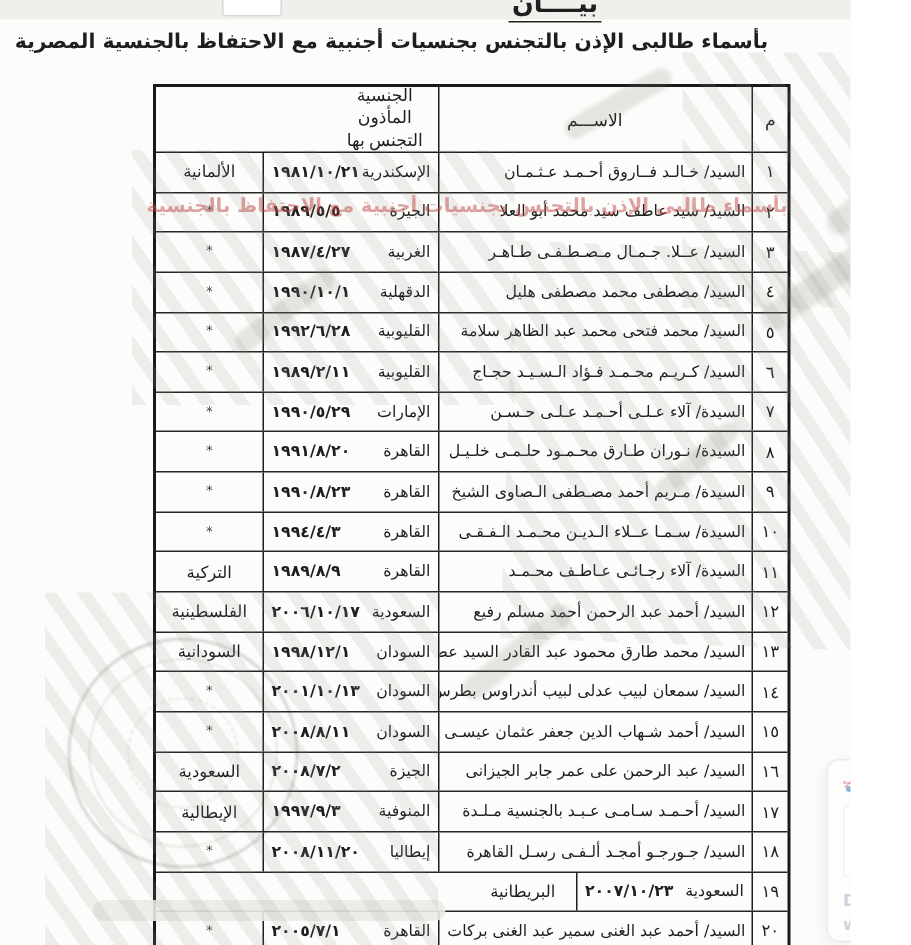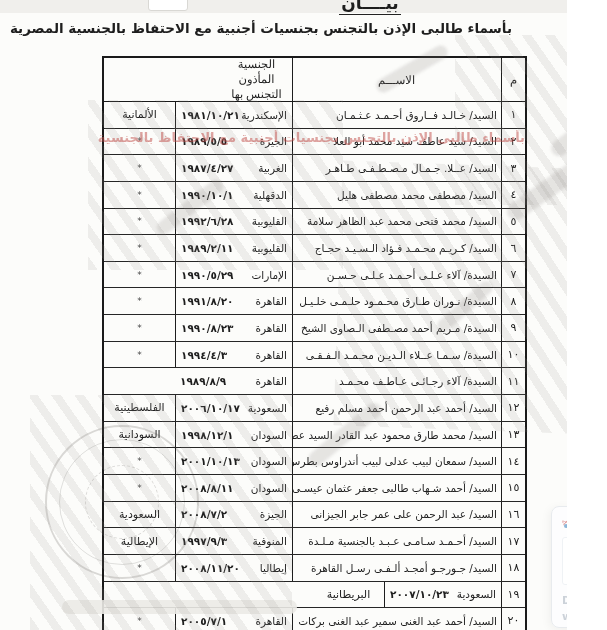--- a/index.html
+++ b/index.html
@@ -200,20 +200,21 @@
     <div class="c-nat ditto">*</div>
   </div>
 
   <div class="trow">
     <div class="c-num">١١</div>
     <div class="c-name">السيدة/ آلاء رجـائـى عـاطـف محـمـد</div>
     <div class="c-birth">
       <span class="place">القاهرة</span>
       <span class="date" dir="ltr">١٩٨٩/٨/٩</span>
     </div>
+    <div class="c-nat">التركية</div>
   </div>
 
   <div class="trow">
     <div class="c-num">١٢</div>
     <div class="c-name">السيد/ أحمد عبد الرحمن أحمد مسلم رفيع</div>
     <div class="c-birth">
       <span class="place">السعودية</span>
       <span class="date" dir="ltr">٢٠٠٦/١٠/١٧</span>
     </div>
     <div class="c-nat">الفلسطينية</div>
@@ -234,21 +235,21 @@
     <div class="c-name">السيد/ سمعان لبيب عدلى لبيب أندراوس بطرس سريان</div>
     <div class="c-birth">
       <span class="place">السودان</span>
       <span class="date" dir="ltr">٢٠٠١/١٠/١٣</span>
     </div>
     <div class="c-nat ditto">*</div>
   </div>
 
   <div class="trow">
     <div class="c-num">١٥</div>
-    <div class="c-name">السيد/ أحمد شـهاب طالبى جعفر عثمان عيسـى</div>
+    <div class="c-name">السيد/ أحمد شـهاب الدين جعفر عثمان عيسـى</div>
     <div class="c-birth">
       <span class="place">السودان</span>
       <span class="date" dir="ltr">٢٠٠٨/٨/١١</span>
     </div>
     <div class="c-nat ditto">*</div>
   </div>
 
   <div class="trow">
     <div class="c-num">١٦</div>
     <div class="c-name">السيد/ عبد الرحمن على عمر جابر الجيزانى</div>

